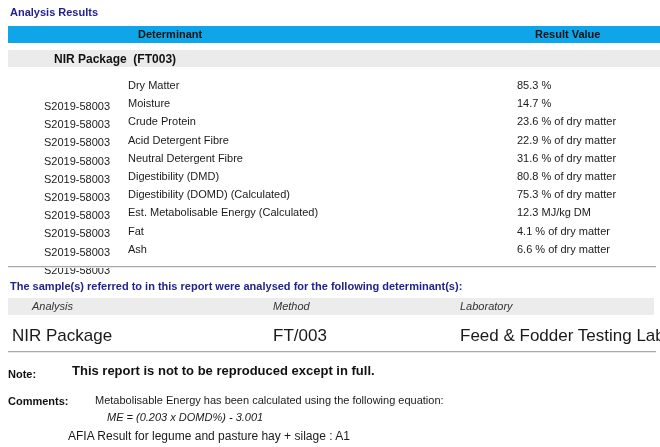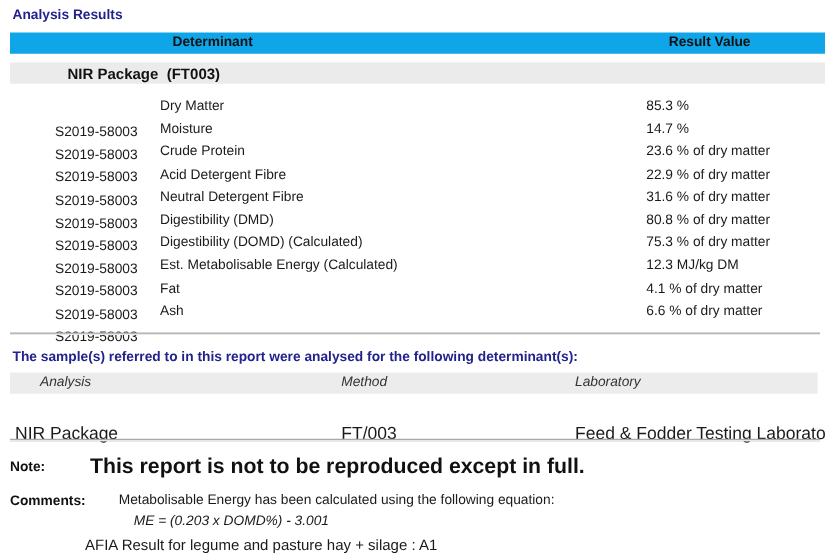--- a/index.html
+++ b/index.html
@@ -29,28 +29,28 @@
   .intro { position:absolute; top:280px; left:10px; font-size:11px; font-weight:bold; color:#22228e; }
 
   .bar2 { position:absolute; top:298px; left:8px; right:6px; height:17px; background:#ececec; }
   .bar2 span { position:absolute; top:2px; font-size:11px; font-style:italic; color:#333; }
   .h-analysis { left:4px;margin-left:20px; }
   .h-method { left:265px; }
   .h-lab { left:452px; }
 
   .drows { position:absolute; top:322px; left:0; right:0; }
   .drow { position:relative; height:18px; }
-  .drow span { position:absolute; top:4px; font-size:14px; color:#1a1a1a; white-space:nowrap;margin-top:12px; }
+  .drow span { position:absolute; top:4px; font-size:17px; color:#1a1a1a; white-space:nowrap; }
   .d-analysis { left:12px; }
   .d-method { left:273px; }
   .d-lab { left:460px; }
 
   .note-row { position:absolute; top:364px; left:8px; right:0; }
   .note-label { font-size:11px; font-weight:bold; color:#111; }
-  .note-text { position:absolute; left:64px; top:-1px; font-size:17px; font-weight:bold; color:#111; white-space:nowrap; }
+  .note-text { position:absolute; left:64px; top:-1px; font-size:13px; font-weight:bold; color:#111; white-space:nowrap; }
 
   .c-label { position:absolute; top:395px; left:8px; font-size:11px; font-weight:bold; color:#111; }
   .c1 { position:absolute; top:394px; left:95px; font-size:11px; color:#1a1a1a; white-space:nowrap; }
   .c2 { position:absolute; top:411px; left:107px; font-size:11px; color:#1a1a1a; white-space:nowrap;font-style:italic; }
   .c3 { position:absolute; top:429px; left:68px; font-size:12px; color:#1a1a1a; white-space:nowrap; }
 </style>
 </head>
 <body>
 
 <div class="page">

